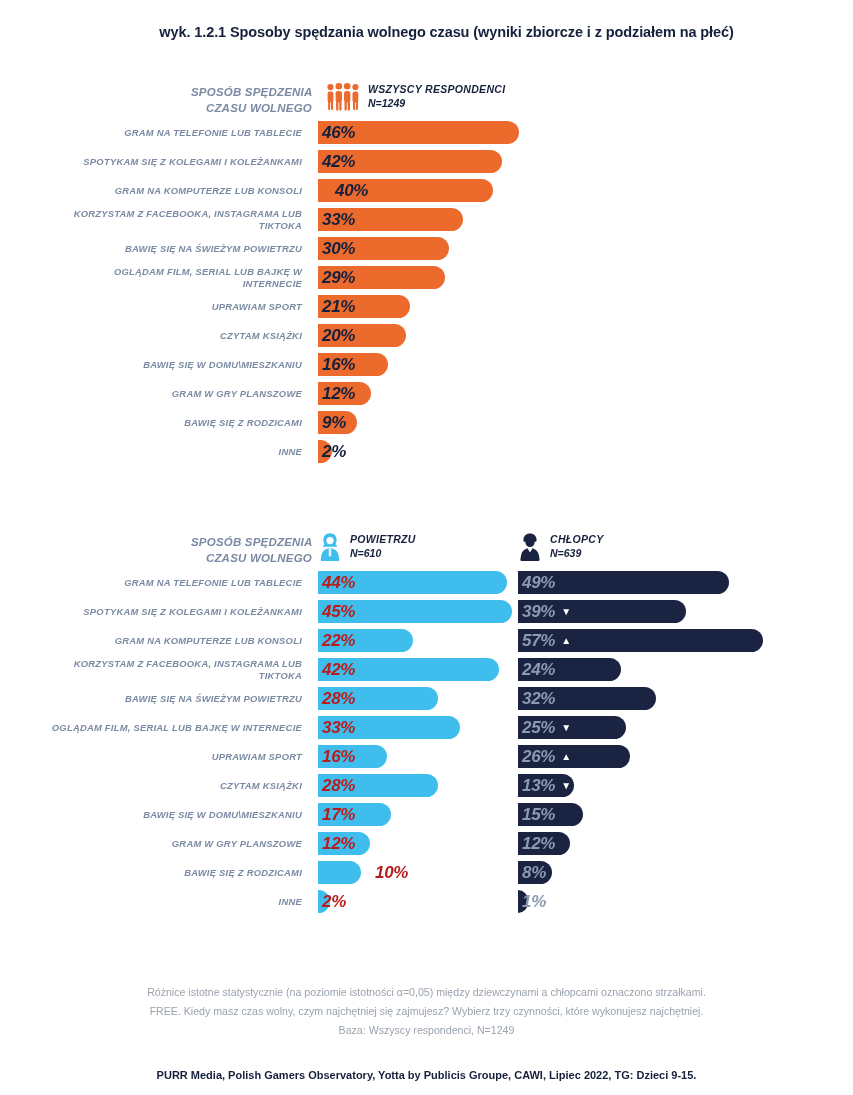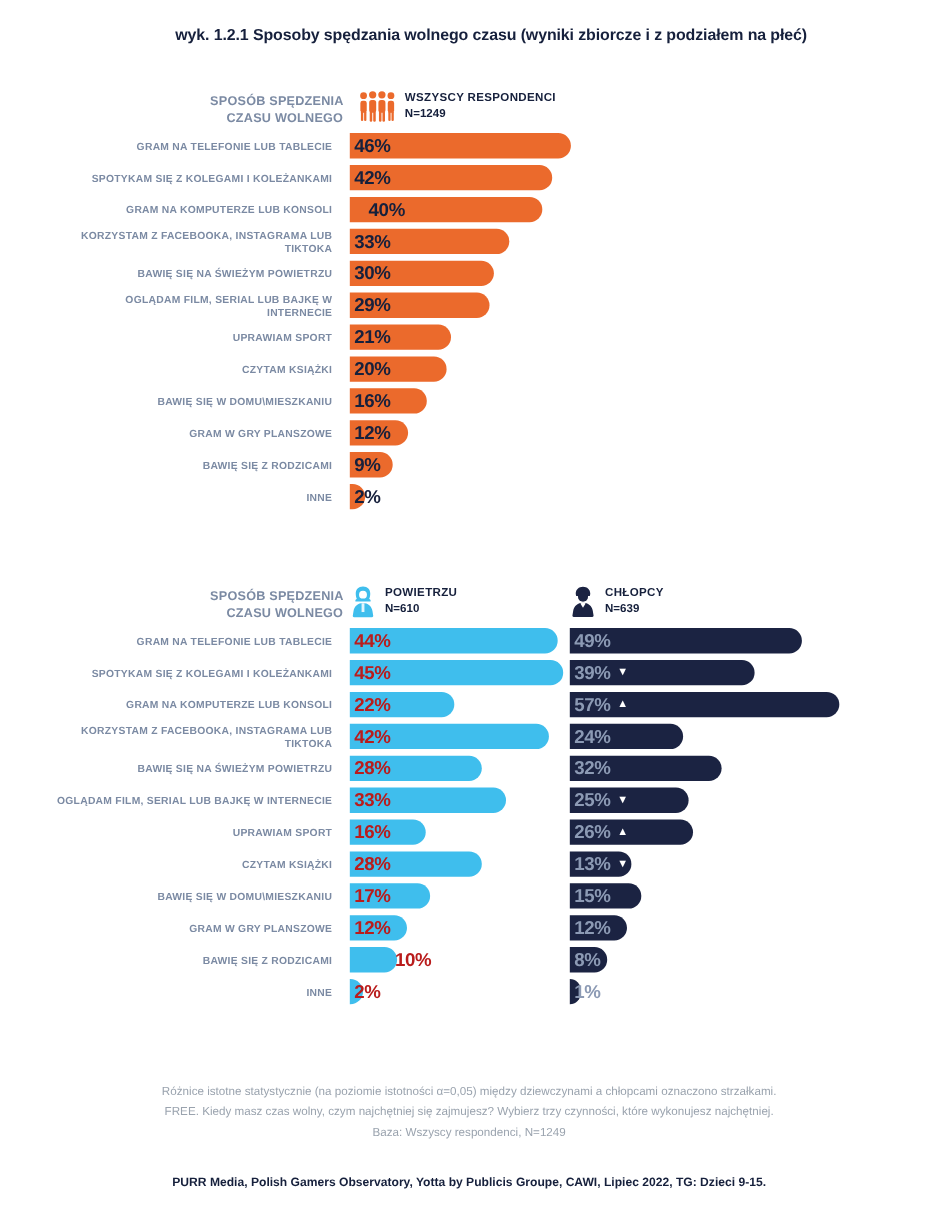--- a/index.html
+++ b/index.html
@@ -11,21 +11,21 @@
   }
   .page{position:relative;width:853px;height:1095px;}
 
   
   .title{
     position:absolute;left:0;top:24px;width:853px;text-align:center;
     font-size:14.5px;font-weight:bold;color:#16203c;letter-spacing:-0.1px;margin-left:20px;
   }
 
   
-  .chart{position:absolute;left:0;width:853px;}
+  .chart{position:absolute;left:0;width:853px;font-style:italic;}
   #chart-all{top:78px;}
   #chart-gender{top:528px;}
 
   .legend{position:relative;height:40px;}
   .legend-title{
     position:absolute;left:150px;top:6px;width:162px;
     text-align:right;font-size:11.5px;font-weight:bold;line-height:16px;
     color:#7b8aa3;letter-spacing:.2px;
   }
   .legend-group{position:absolute;top:4px;display:flex;align-items:flex-start;gap:8px;}
@@ -447,21 +447,21 @@
               <span>12%</span>
             </div>
           </div>
         </div>
         <div class="row">
           <div class="row-label">
             <span>BAWIĘ SIĘ Z RODZICAMI</span>
           </div>
           <div class="s-girls">
             <div class="bar" style="left: 318px; width: 43px;"></div>
-            <div class="bar-value" style="left: 318px; padding-left: 41px;">
+            <div class="bar-value" style="left: 334px; padding-left: 41px;">
               <span>10%</span>
             </div>
           </div>
           <div class="s-boys">
             <div class="bar" style="left: 518px; width: 34.4px;"></div>
             <div class="bar-value" style="left: 518px;">
               <span>8%</span>
             </div>
           </div>
         </div>

